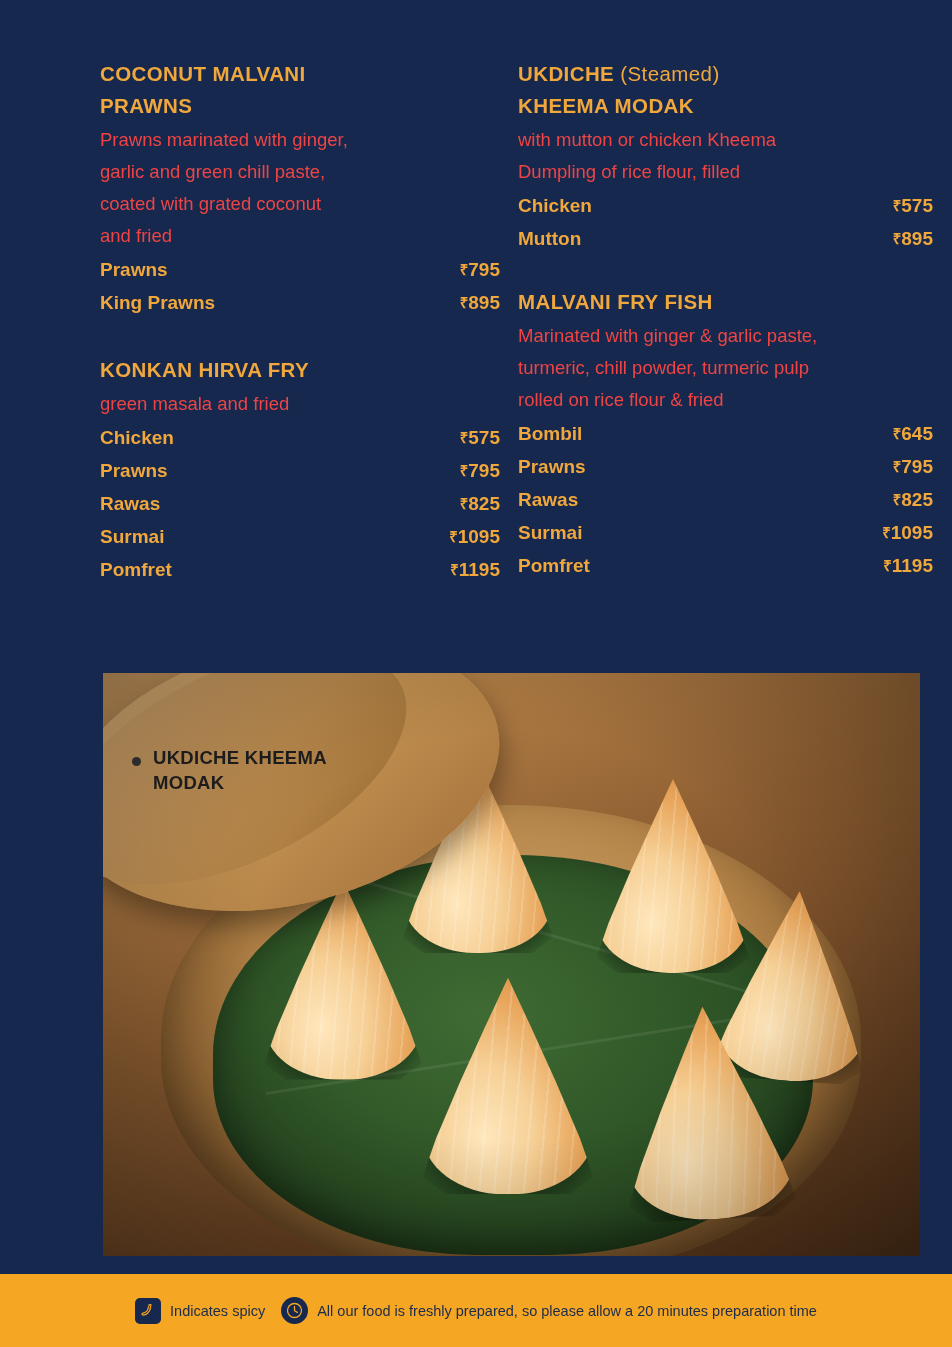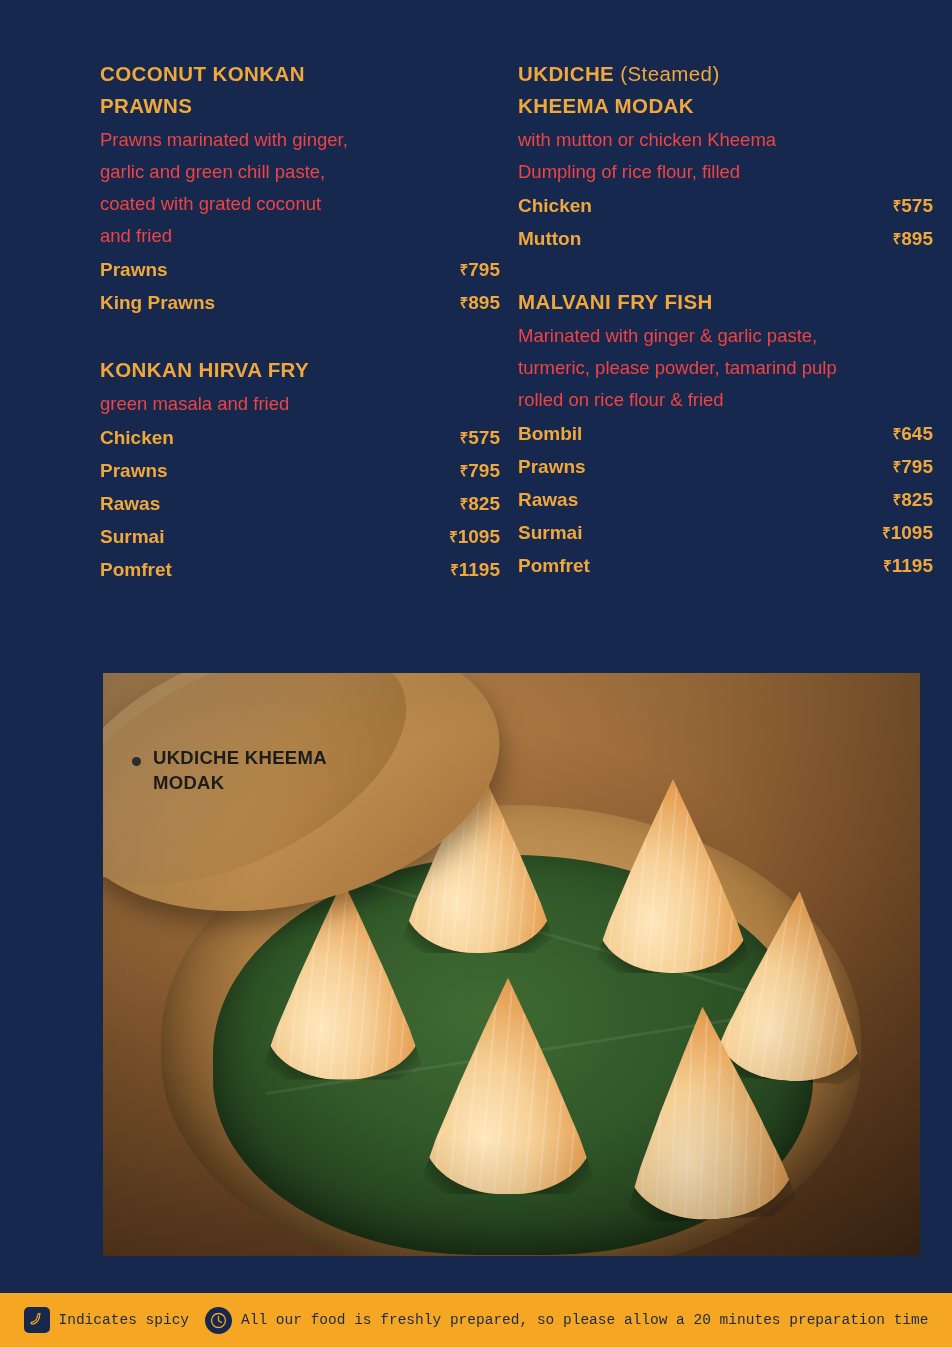--- a/index.html
+++ b/index.html
@@ -195,27 +195,26 @@
     line-height: 1.33;
     max-width: 220px;
   }
 
   
   .footer {
     position: absolute;
     left: 0;
     bottom: 0;
     width: 952px;
-    height: 54px;
+    height: 73px;
     background: #f5a623;
     display: flex;
     align-items: center;
     justify-content: center;
     gap: 16px;
-    font-family: Liberation Mono, monospace;
   }
   .footer-item {
     display: flex;
     align-items: center;
     gap: 9px;
   }
   .chili-badge {
     width: 26px; height: 26px;
     border-radius: 5px;
     background: #16284d;
@@ -238,21 +237,21 @@
 <body>
 
 <div class="page">
 
   <div class="menu-area">
 
     <div class="col left">
 
       <div class="section">
         <div class="sec-title">
-          <span>COCONUT KONKAN</span><br>
+          <span>COCONUT MALVANI</span><br>
           <span>PRAWNS</span>
         </div>
         <div class="sec-desc">
           <div>Prawns marinated with ginger,</div>
           <div>garlic and green chill paste,</div>
           <div>coated with grated coconut</div>
           <div>and fried</div>
         </div>
         <div class="rows">
           <div class="row">
@@ -318,21 +317,21 @@
             <span class="name">Mutton</span>
             <span class="price"><span class="cur">₹</span><span>895</span></span>
           </div>
         </div>
       </div>
 
       <div class="section" style="margin-top:12px;">
         <div class="sec-title">MALVANI FRY FISH</div>
         <div class="sec-desc">
           <div>Marinated with ginger &amp; garlic paste,</div>
-          <div>turmeric, please powder, tamarind pulp</div>
+          <div>turmeric, chill powder, turmeric pulp</div>
           <div>rolled on rice flour &amp; fried</div>
         </div>
         <div class="rows">
           <div class="row">
             <span class="name">Bombil</span>
             <span class="price"><span class="cur">₹</span><span>645</span></span>
           </div>
           <div class="row">
             <span class="name">Prawns</span>
             <span class="price"><span class="cur">₹</span><span>795</span></span>

